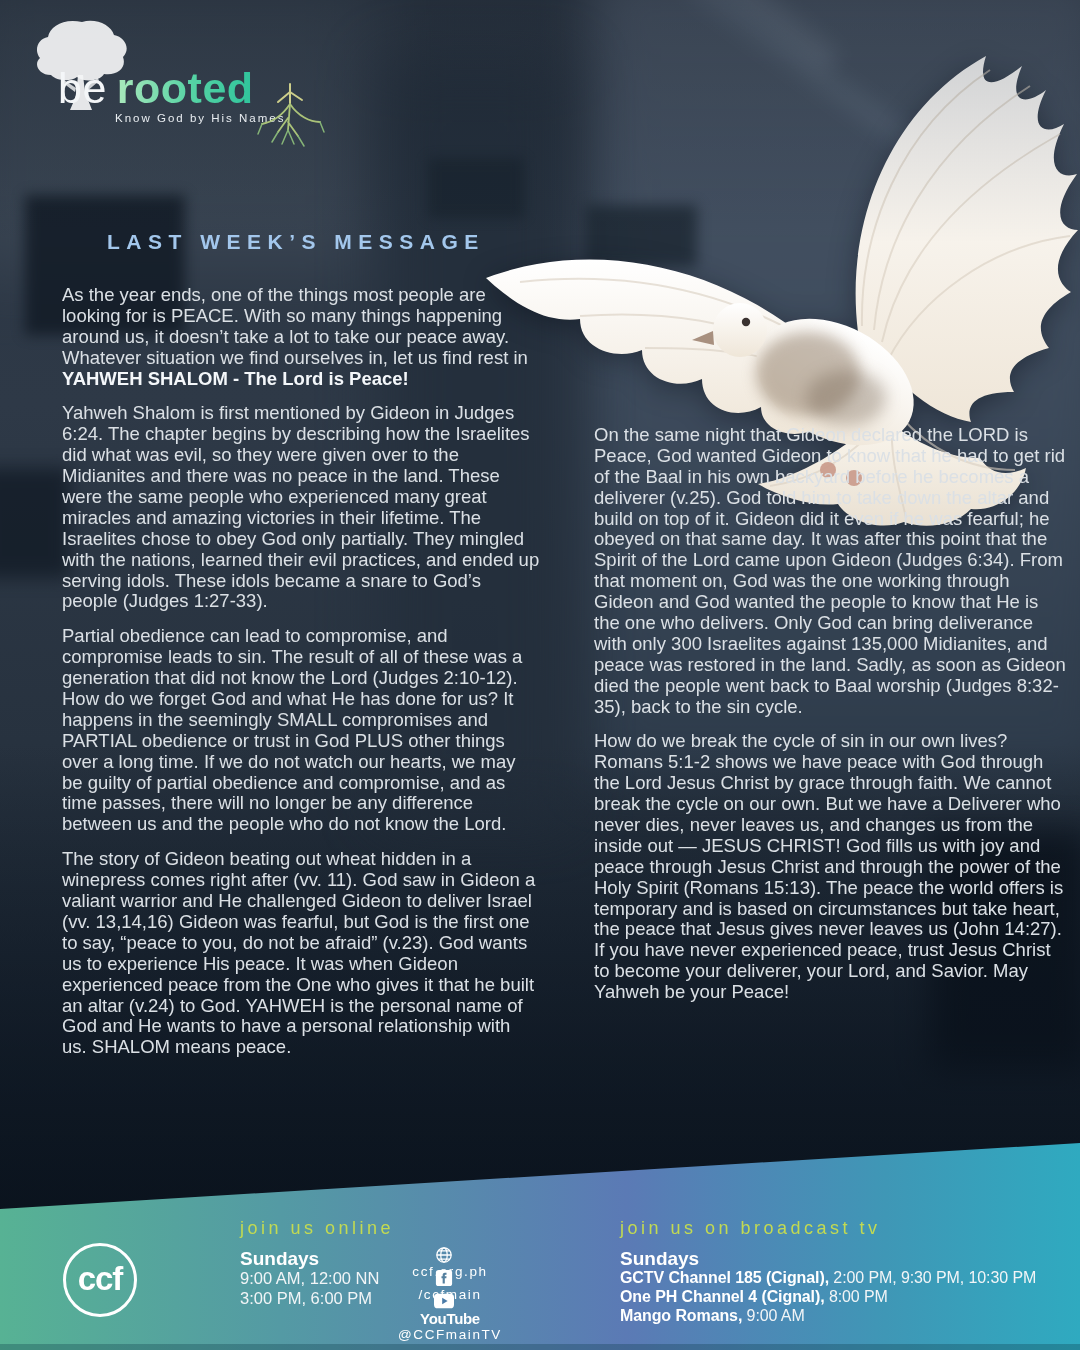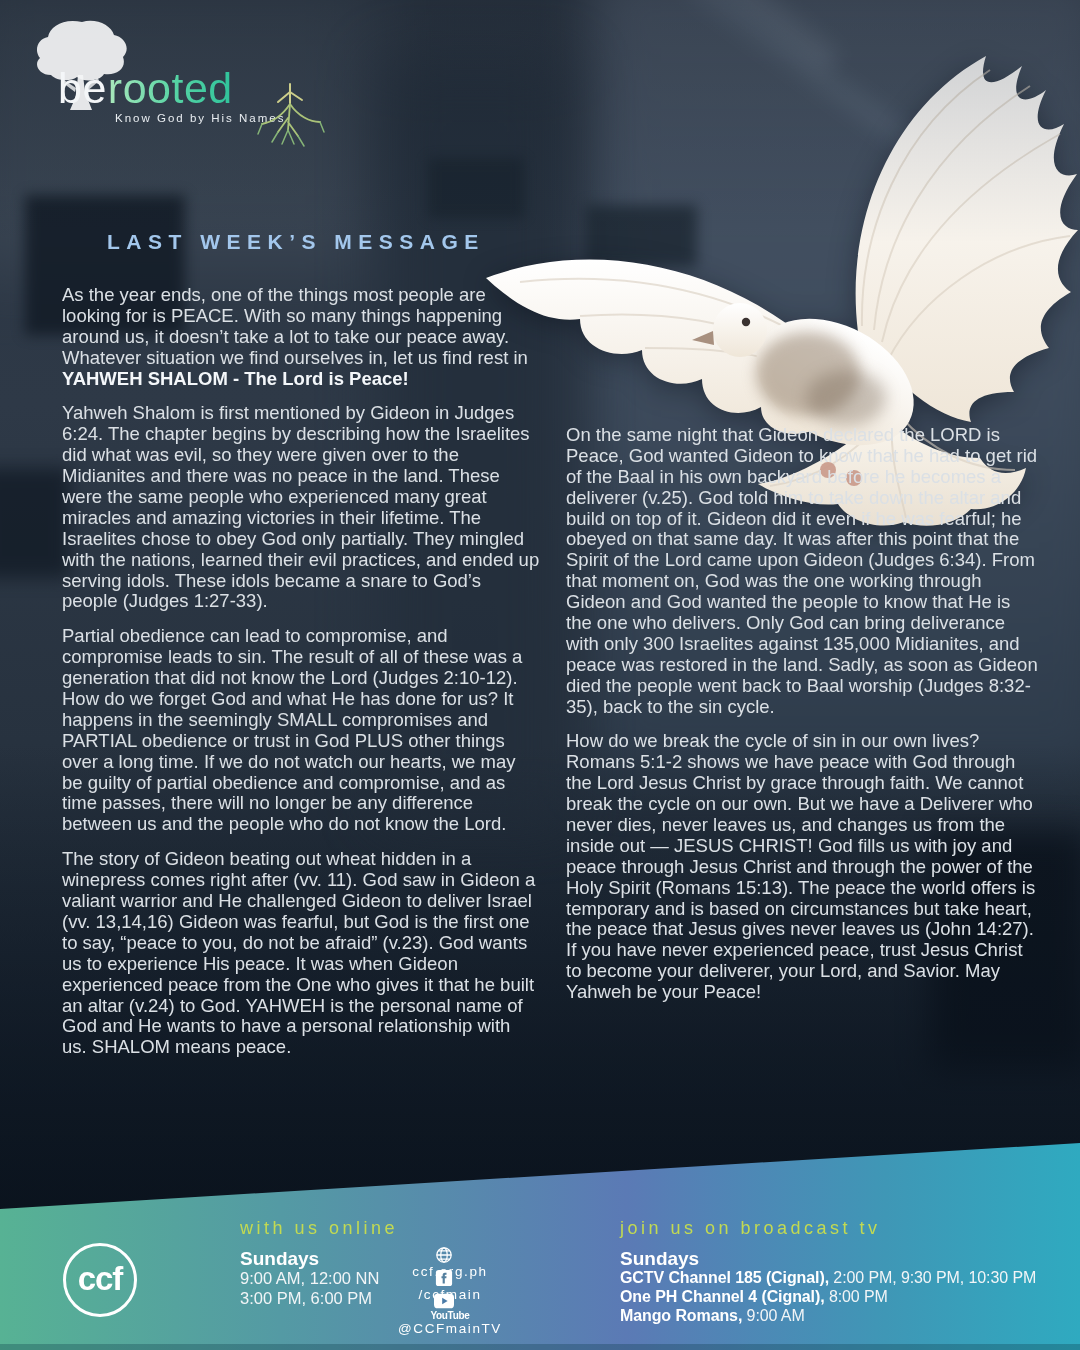--- a/index.html
+++ b/index.html
@@ -23,51 +23,51 @@
   .vignette{left:0;top:0;width:1080px;height:1350px;
       background:linear-gradient(180deg,rgba(16,24,34,.25) 0%,rgba(16,24,34,0) 18%,rgba(12,20,30,0) 55%,rgba(8,16,26,.85) 92%);}
   
   .dove{position:absolute;left:430px;top:30px;width:660px;height:520px;
         filter:drop-shadow(0 6px 14px rgba(5,10,20,.4));}
   
   .brand{position:absolute;left:30px;top:16px;width:340px;height:140px;}
   .tree{position:absolute;left:0;top:2px;width:104px;height:96px;opacity:.95;}
   .brand-line{position:absolute;left:28px;top:48px;white-space:nowrap;font-size:43px;letter-spacing:.5px;}
   .brand-be{color:#f4f6f8;font-weight:400;}
-  .brand-rooted{font-weight:400;background:linear-gradient(90deg,#a9e8bb,#55d3a4 55%,#2fc39b);
-      -webkit-background-clip:text;background-clip:text;color:transparent;margin-left:1px;}
+  .brand-rooted{font-weight:700;background:linear-gradient(90deg,#a9e8bb,#55d3a4 55%,#2fc39b);
+      -webkit-background-clip:text;background-clip:text;color:transparent;margin-left:10px;}
   .brand-tag{position:absolute;left:85px;top:96px;font-size:11.5px;letter-spacing:2px;color:#e9edf1;white-space:nowrap;}
   .roots{position:absolute;left:222px;top:62px;width:76px;height:72px;opacity:.9;}
   
   .title{position:absolute;left:58px;top:146px;font-size:88px;line-height:1;font-weight:700;color:#ffffff;
          letter-spacing:1px;-webkit-text-stroke:2.5px #ffffff;white-space:nowrap;}
   .subtitle{position:absolute;left:62px;top:230px;font-size:21px;font-weight:700;letter-spacing:6.5px;
             color:#a3c7ec;white-space:nowrap;margin-left:45px;}
   
   .col{position:absolute;color:#dbe0e5;font-size:18.5px;line-height:1.13;}
   .col p{margin:0 0 14px 0;}
   .col strong{color:#f4f7fa;margin-top:48px;}
   .col-left{left:62px;top:285px;width:478px;}
-  .col-right{left:566px;top:425px;width:472px;}
+  .col-right{left:594px;top:425px;width:472px;}
   
   .footer{position:absolute;left:0;top:1138px;width:1080px;height:212px;
       background:linear-gradient(90deg,#57b294 0%,#549aa4 26%,#5b7ab5 58%,#3f97b6 82%,#2faac0 100%);
       clip-path:polygon(0 71px,100% 5px,100% 100%,0 100%);}
   .footer-bottom-strip{position:absolute;left:0;bottom:0;width:100%;height:6px;background:rgba(10,55,70,.3);}
   .ccf-logo{position:absolute;left:63px;top:105px;width:74px;height:74px;border:3px solid #ffffff;border-radius:50%;
       display:flex;align-items:center;justify-content:center;box-sizing:border-box;}
   .ccf-logo span{color:#ffffff;font-size:33px;font-weight:700;letter-spacing:-1px;transform:translateY(-1px);text-align:center;}
   .f-heading{position:absolute;font-size:18px;letter-spacing:3.5px;color:#c3da51;white-space:nowrap;}
   .f-day{position:absolute;font-size:19px;font-weight:700;color:#ffffff;white-space:nowrap;}
   .f-times{position:absolute;font-size:16.5px;color:#f2f5f7;white-space:nowrap;}
   .f-links{position:absolute;left:398px;top:108px;}
   .f-link-row{display:flex;align-items:center;height:22px;margin-bottom:1px;flex-direction:column;}
   .f-link-row .lk-icon{width:20px;height:18px;margin-right:12px;flex:0 0 auto;}
   .f-link-label{font-size:13.5px;letter-spacing:1.6px;color:#ffffff;white-space:nowrap;}
-  .yt-word{font-size:10px;font-weight:700;letter-spacing:-.3px;color:#ffffff;margin-right:0;}
+  .yt-word{font-size:15px;font-weight:700;letter-spacing:-.3px;color:#ffffff;margin-right:0;}
   .f-bc-line{position:absolute;font-size:16px;color:#f2f5f7;white-space:nowrap;letter-spacing:-.1px;}
   .f-bc-line strong{color:#ffffff;}
 </style>
 </head>
 <body>
 
 <div class="page">
 
   <div class="shape bldg-right"></div>
   <div class="shape bldg-left"></div>
@@ -177,21 +177,21 @@
   <div class="col col-right">
     <p>On the same night that Gideon declared the LORD is Peace, God wanted Gideon to know that he had to get rid of the Baal in his own backyard before he becomes a deliverer (v.25). God told him to take down the altar and build on top of it. Gideon did it even if he was fearful; he obeyed on that same day. It was after this point that the Spirit of the Lord came upon Gideon (Judges 6:34). From that moment on, God was the one working through Gideon and God wanted the people to know that He is the one who delivers. Only God can bring deliverance with only 300 Israelites against 135,000 Midianites, and peace was restored in the land. Sadly, as soon as Gideon died the people went back to Baal worship (Judges 8:32-35), back to the sin cycle.</p>
     <p>How do we break the cycle of sin in our own lives? Romans 5:1-2 shows we have peace with God through the Lord Jesus Christ by grace through faith. We cannot break the cycle on our own. But we have a Deliverer who never dies, never leaves us, and changes us from the inside out — JESUS CHRIST! God fills us with joy and peace through Jesus Christ and through the power of the Holy Spirit (Romans 15:13). The peace the world offers is temporary and is based on circumstances but take heart, the peace that Jesus gives never leaves us (John 14:27). If you have never experienced peace, trust Jesus Christ to become your deliverer, your Lord, and Savior. May Yahweh be your Peace!</p>
   </div>
 
   <div class="footer">
     <div class="ccf-logo">
       <span>ccf</span>
     </div>
 
-    <div class="f-heading" style="left:240px;top:80px">with us online</div>
+    <div class="f-heading" style="left:240px;top:80px">join us online</div>
     <div class="f-day" style="left:240px;top:110px">Sundays</div>
     <div class="f-times" style="left:240px;top:131px">9:00 AM, 12:00 NN</div>
     <div class="f-times" style="left:240px;top:151px">3:00 PM, 6:00 PM</div>
 
     <div class="f-links">
       <div class="f-link-row">
         <svg class="lk-icon" viewBox="0 0 20 20">
           <g fill="none" stroke="#ffffff" stroke-width="1.4">
             <circle cx="10" cy="10" r="8"></circle>
             <ellipse cx="10" cy="10" rx="3.6" ry="8"></ellipse>

